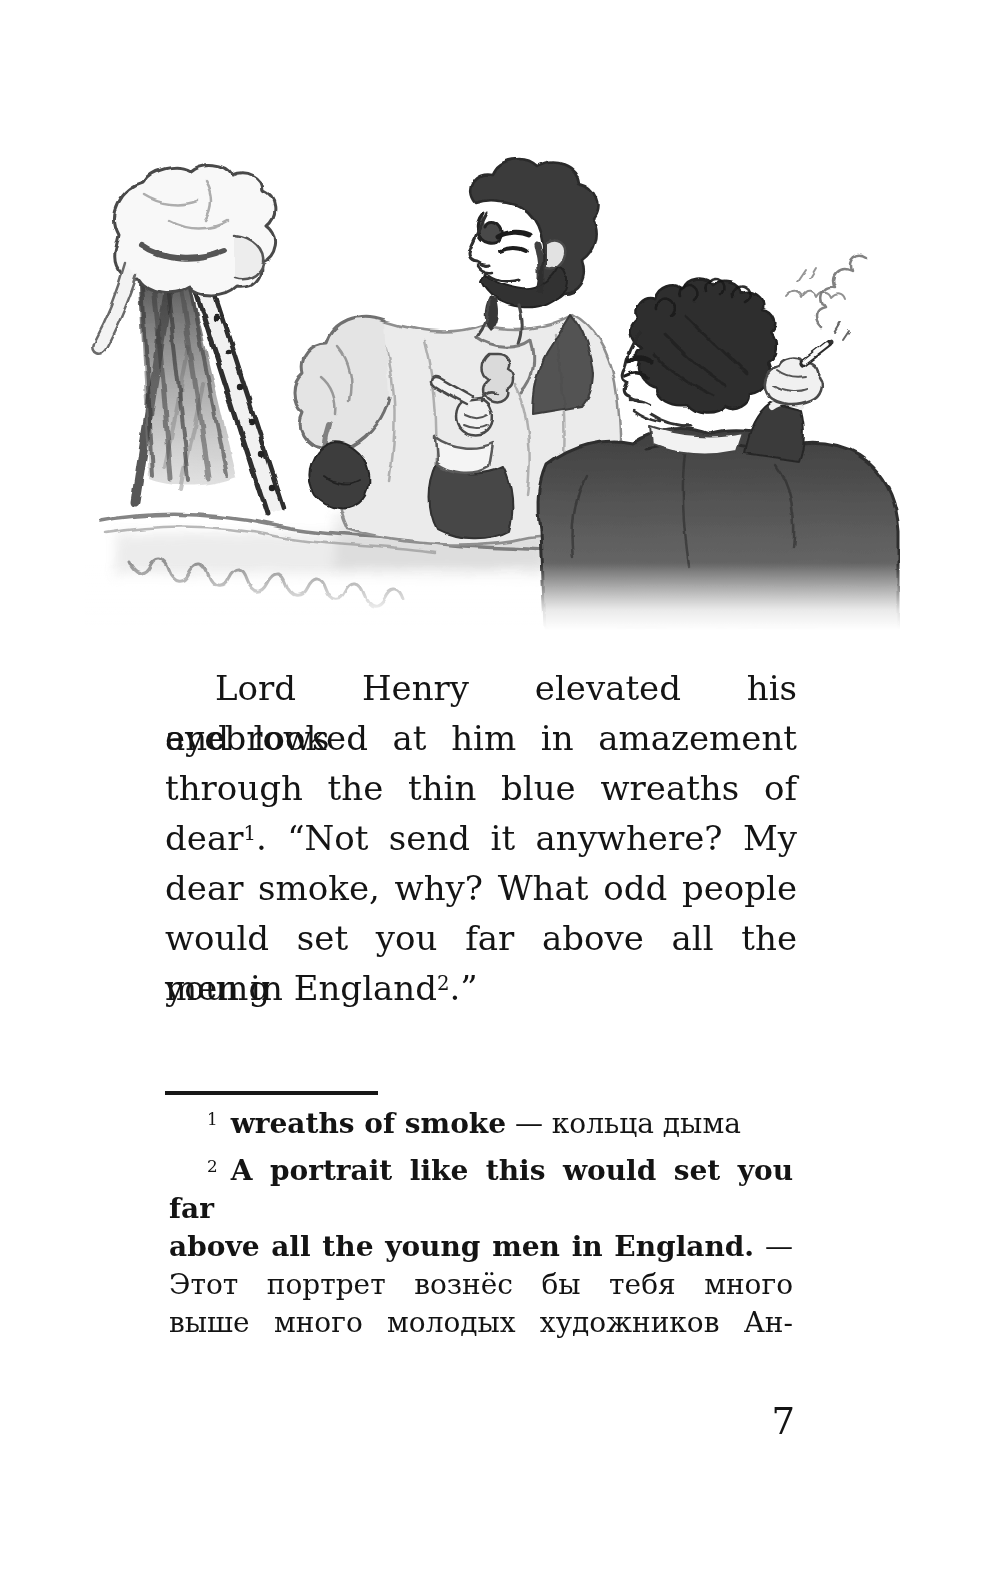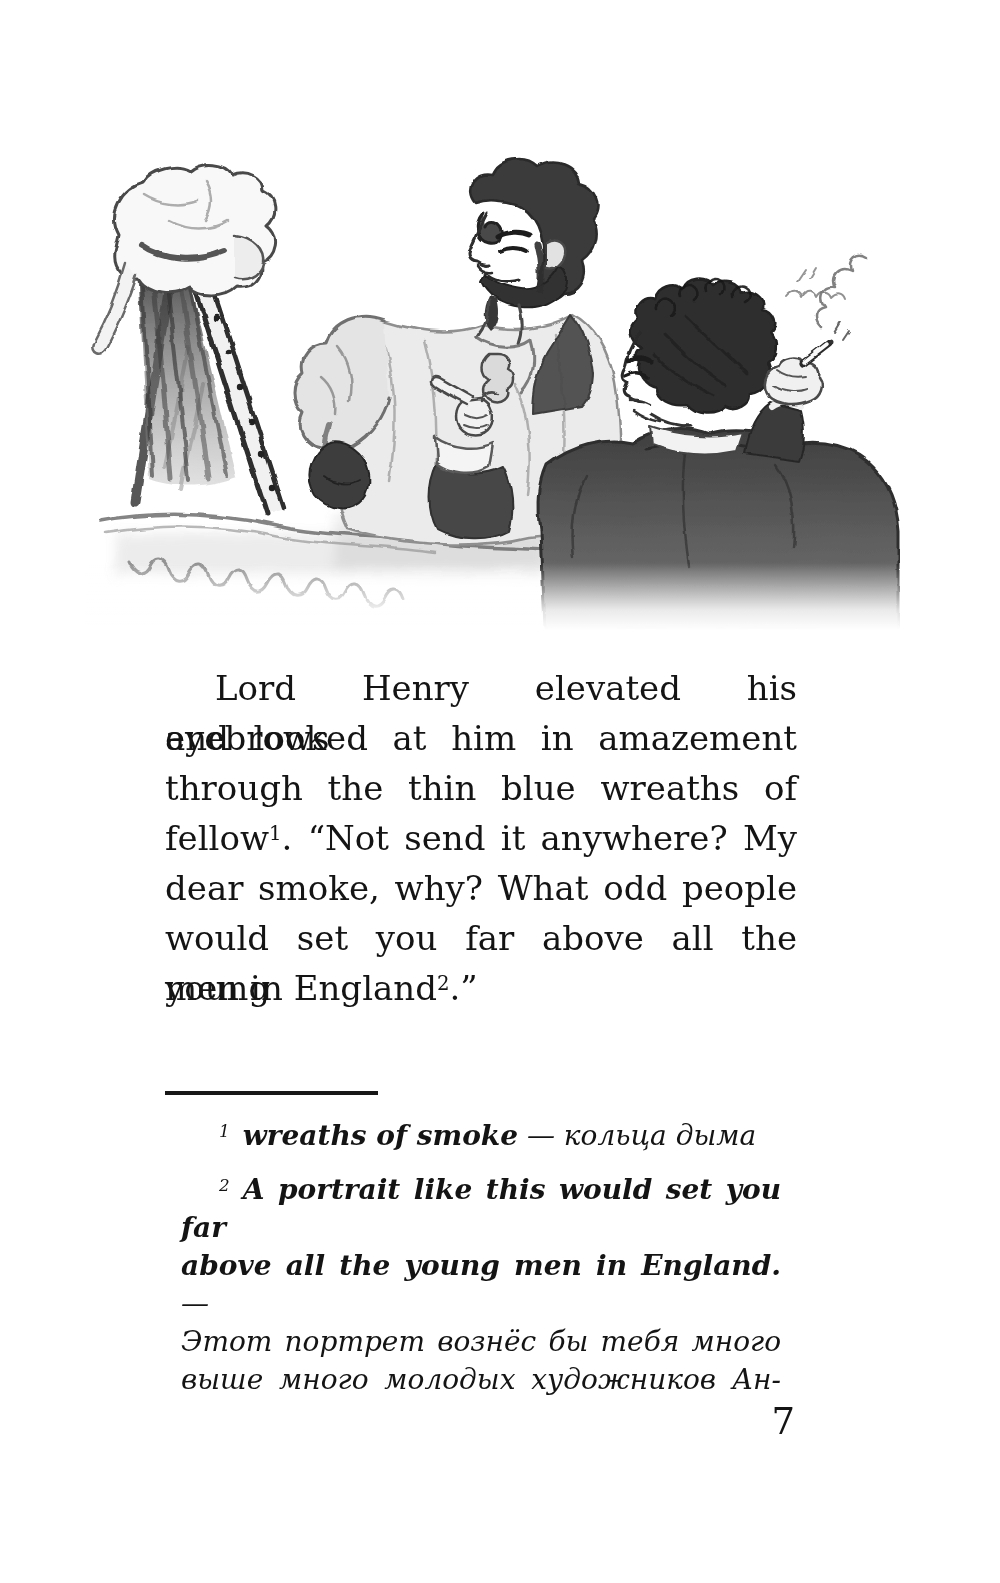--- a/index.html
+++ b/index.html
@@ -9,21 +9,21 @@
     font-family:"DejaVu Serif","Liberation Serif",serif;color:#141414;
   }
   .illustration{position:absolute;left:85px;top:85px;width:815px;height:545px;}
   .para{position:absolute;left:165px;top:663px;width:632px;font-size:34px;line-height:50px;}
   .pline{text-align:justify;text-align-last:justify;-moz-text-align-last:justify;height:50px;white-space:normal;}
   .pline.first{text-indent:50px;}
   .pline.last{text-align-last:left;-moz-text-align-last:left;}
   sup.ref{font-size:0.58em;line-height:0;vertical-align:0.52em;}
   .fnrule{position:absolute;left:165px;top:1091px;width:213px;height:4px;background:#171717;}
   .footnotes{position:absolute;left:165px;top:1101px;width:632px;font-size:28px;line-height:38px;}
-  .fn{margin:16px;font-style:italic;}
+  .fn{margin:4px;}
   .fn + .fn{margin-top:9px;}
   .fnline{text-align:justify;text-align-last:justify;-moz-text-align-last:justify;}
   .fnline.first{text-indent:38px;}
   .fnline.left{text-align-last:left;-moz-text-align-last:left;}
   .fnline b{font-weight:bold;}
   sup.marker{font-size:0.6em;line-height:0;vertical-align:0.5em;margin-right:13px;}
   .pageno{position:absolute;top:1402px;right:205px;font-size:37px;line-height:40px;}
 </style>
 </head>
 <body>
@@ -158,21 +158,21 @@
       </g>
 
       <rect x="0" y="478" width="815" height="67" fill="url(#fadeGrad)"></rect>
     </svg>
   </figure>
 
   <div class="para">
     <div class="pline first"><span>Lord Henry elevated his eyebrows</span></div>
     <div class="pline"><span>and looked at him in amazement</span></div>
     <div class="pline"><span>through the thin blue wreaths of</span></div>
-    <div class="pline"><span>fellow</span><sup class="ref">1</sup><span>. “Not send it anywhere? My</span></div>
+    <div class="pline"><span>dear</span><sup class="ref">1</sup><span>. “Not send it anywhere? My</span></div>
     <div class="pline"><span>dear smoke, why? What odd people</span></div>
     <div class="pline"><span>would set you far above all the young</span></div>
     <div class="pline last"><span>men in England</span><sup class="ref">2</sup><span>.”</span></div>
   </div>
 
   <div class="fnrule"></div>
 
   <div class="footnotes">
     <div class="fn">
       <div class="fnline first left"><sup class="marker">1</sup><b>wreaths of smoke</b><span> — кольца дыма</span></div>

